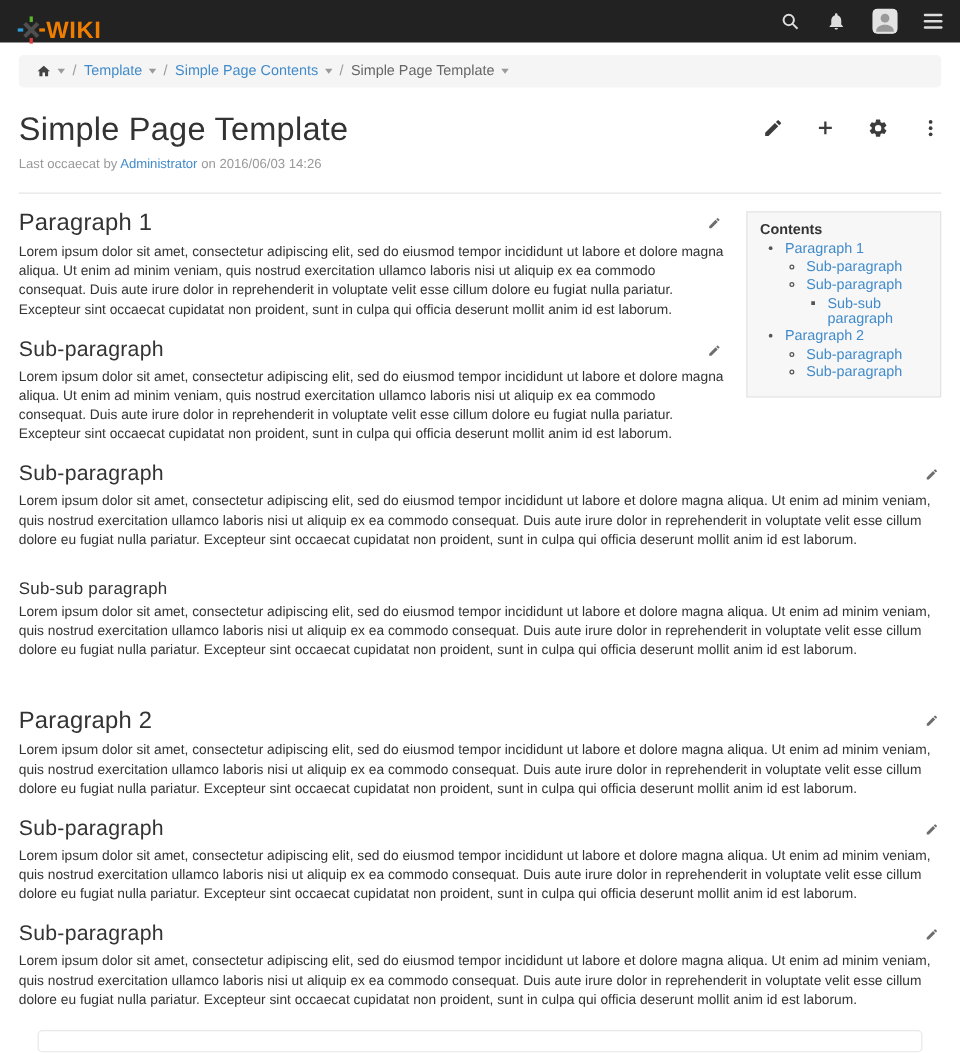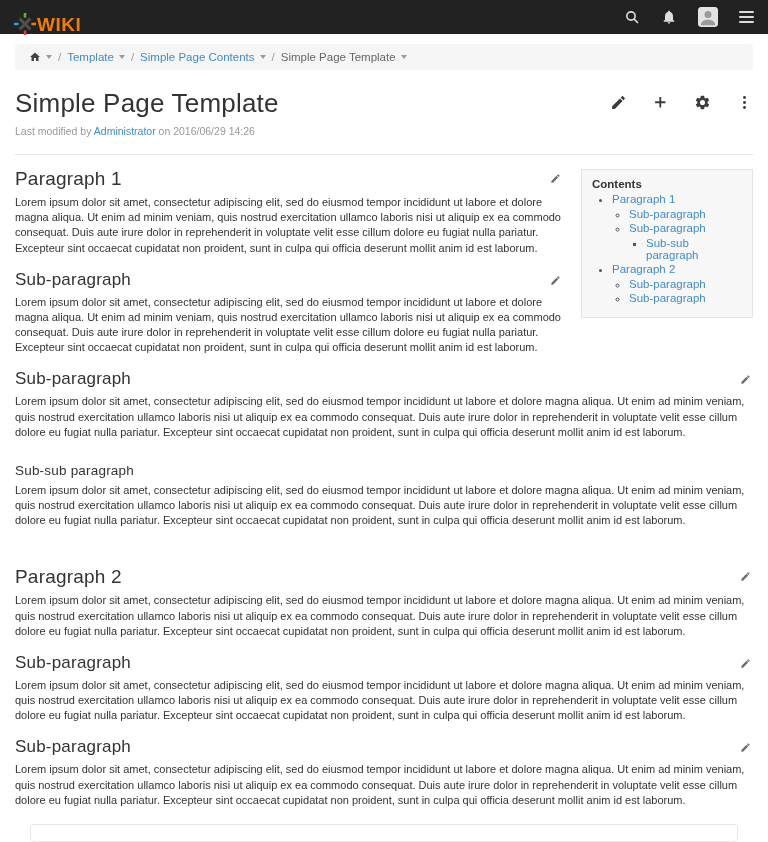--- a/index.html
+++ b/index.html
@@ -49,21 +49,21 @@
   .actions { display:flex; gap:25px; margin-top:14px; }
   .action { width:17px; height:17px; color:#3c3c3c; cursor:pointer; }
   .action svg { width:100%; height:100%; fill:currentColor; display:block; }
   .modified { padding:0 15px; font-size:10.5px; color:#999; }
   .modified a { color:#428bca; }
   hr.head-rule { border:0; border-top:1px solid #e5e5e5; margin:17px 15px 13px; }
 
   
   main { padding:0 15px; }
   .toc {
-    float:right; width:172px;
+    float:right; width:156px;
     background:#f7f7f7; border:1px solid #e4e4e4;
     padding:8px 10px 10px; margin:1px 0 12px 18px;
     font-size:11.5px;
   }
   .toc-title { font-weight:700; color:#333; }
   .toc ul { margin:3px 0 0; padding-left:20px; }
   .toc ul ul { margin:0; padding-left:17px; }
   .toc li { margin:2.5px 0; color:#555; }
   .toc li.l1 { list-style-type:disc; }
   .toc li.l2 { list-style-type:circle; }
@@ -179,21 +179,21 @@
     <span class="action">
       <svg viewBox="0 0 24 24">
           <circle cx="12" cy="5" r="2.1"></circle>
           <circle cx="12" cy="12" r="2.1"></circle>
           <circle cx="12" cy="19" r="2.1"></circle>
         </svg>
     </span>
   </div>
 </div>
 <div class="modified">
-  <span>Last modified by </span><a href="#">Administrator</a><span> on 2016/06/29 14:26</span>
+  <span>Last occaecat by </span><a href="#">Administrator</a><span> on 2016/06/03 14:26</span>
 </div>
 <hr class="head-rule">
 
 <main>
   <aside class="toc">
     <div class="toc-title">Contents</div>
     <div id="toc-list">
         <ul>
           <li class="l1"><a href="#">Paragraph 1</a><ul>
               <li class="l2"><a href="#">Sub-paragraph</a></li>

